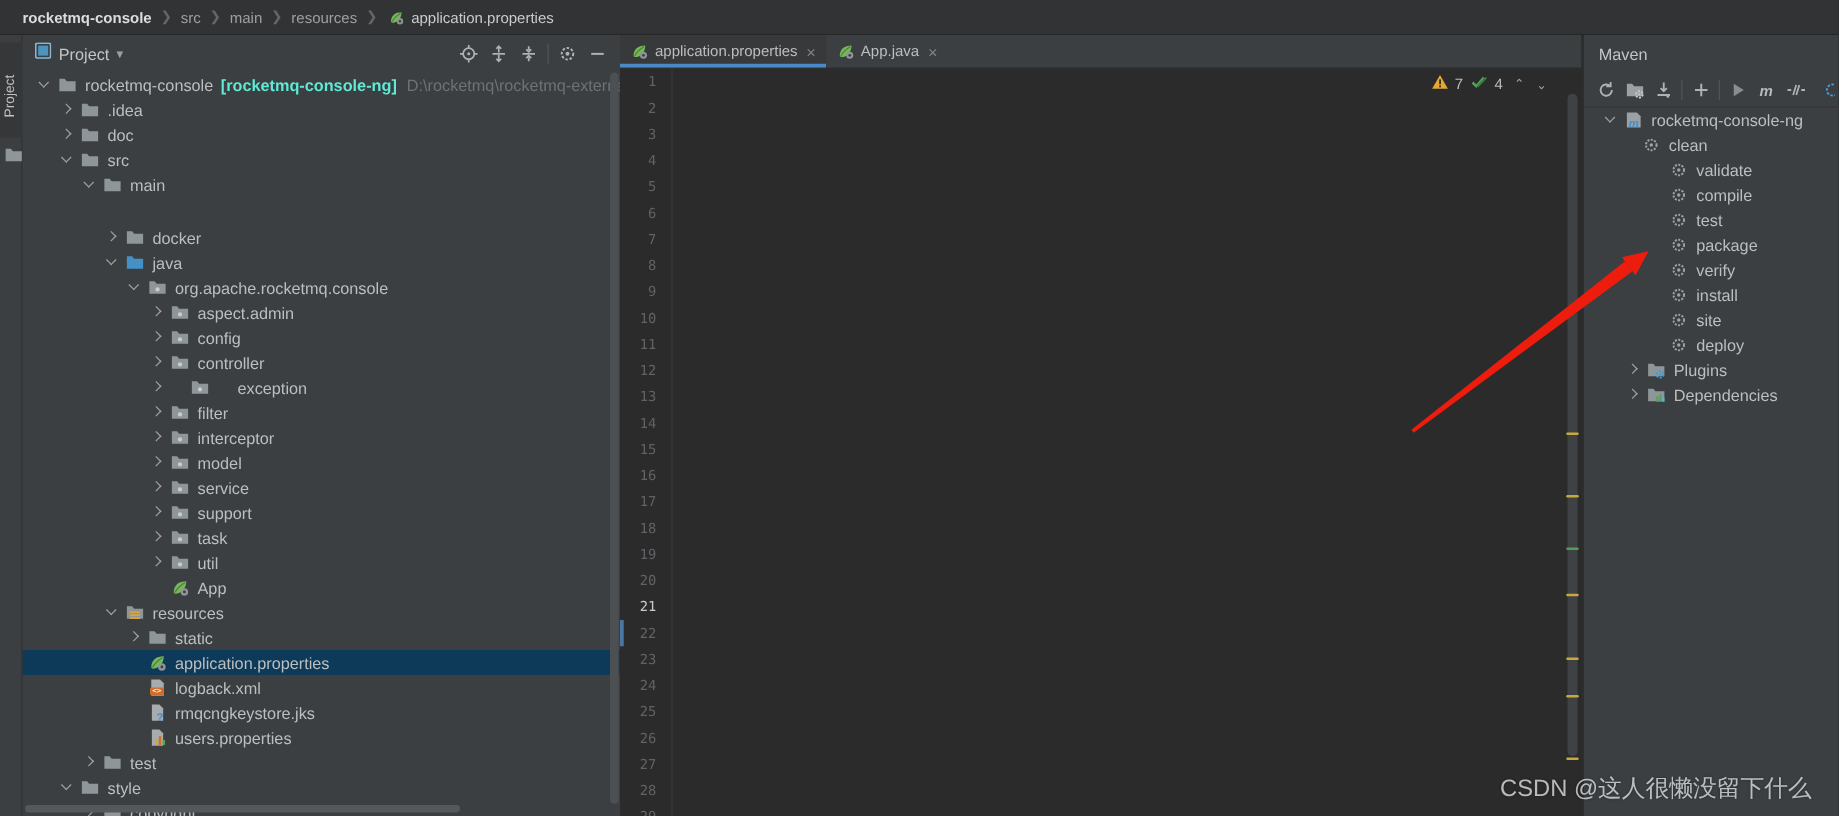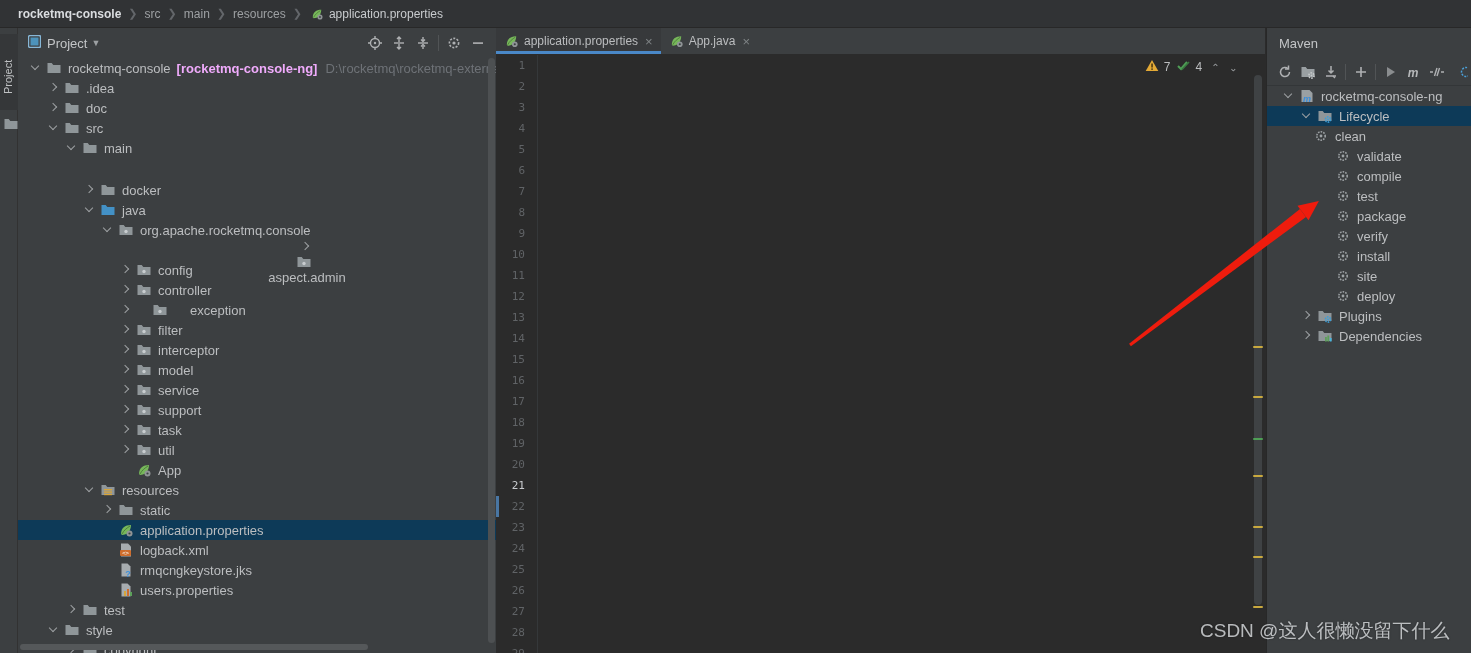--- a/index.html
+++ b/index.html
@@ -37,21 +37,21 @@
   .trow { height:20px; display:flex; align-items:center; white-space:nowrap;
           color:#bcbec0; font-size:13px; }
   .trow.selected { background:#0d3a58; }
   .chev { width:14px; height:14px; position:relative; flex:0 0 14px; margin-right:4px; }
   .chev i { position:absolute; left:4px; top:3px; width:6px; height:6px;
             border-right:1.6px solid #9da0a3; border-bottom:1.6px solid #9da0a3; }
   .chev.closed i { transform:rotate(-45deg); }
   .chev.open i   { transform:rotate(45deg); top:2px; }
   .ticon { width:16px; height:16px; flex:0 0 16px; margin-right:6px; position:relative; }
   .tlabel {}
-  .tsuffix { color:#f0abfc; font-weight:bold; margin-left:6px; }
+  .tsuffix { color:#5eead4; font-weight:bold; margin-left:6px; }
   .tpath { color:#6e7277; margin-left:8px; }
 
   .vscroll { position:absolute; right:1px; top:30px; width:7px; height:585px;
              background:#4d5052; border-radius:4px; }
   .hscroll { position:absolute; left:2px; bottom:3px; width:348px; height:6px;
              background:#55585a; border-radius:3px; }
 
   
   .editor { position:absolute; left:496px; top:28px; width:769px; height:625px; background:#2b2b2b; }
   .tabbar { height:27px; background:#3c3f41; display:flex; border-bottom:1px solid #2b2b2b; }
@@ -249,21 +249,21 @@
         <div class="trow" style="padding-left: 82px;">
           <span class="chev open">
             <i></i>
           </span>
           <span class="ticon"><svg width="16" height="16" viewBox="0 0 16 16">
               <path d="M1.5 3h4.2l1.6 2H14.5v8H1.5z" fill="#8f9699"></path>
               <circle cx="8" cy="9.5" r="1.7" fill="#c8cccf"></circle>
             </svg></span>
           <span class="tlabel">org.apache.rocketmq.console</span>
         </div>
-        <div class="trow" style="padding-left: 100px; flex-direction: column;">
+        <div class="trow" style="padding-left: 100px;">
           <span class="chev closed">
             <i></i>
           </span>
           <span class="ticon"><svg width="16" height="16" viewBox="0 0 16 16">
               <path d="M1.5 3h4.2l1.6 2H14.5v8H1.5z" fill="#8f9699"></path>
               <circle cx="8" cy="9.5" r="1.7" fill="#c8cccf"></circle>
             </svg></span>
           <span class="tlabel">aspect.admin</span>
         </div>
         <div class="trow" style="padding-left: 100px;">
@@ -618,31 +618,20 @@
         <div class="trow" style="padding-left: 14px;">
           <span class="chev open">
             <i></i>
           </span>
           <span class="ticon"><svg width="16" height="16" viewBox="0 0 16 16">
               <path d="M2.5 2h8l3 3v9h-11z" fill="#9aa0a3"></path>
               <text x="8" y="13.5" font-size="9" font-style="italic" font-weight="bold" fill="#3b8eda" text-anchor="middle">m</text>
             </svg></span>
           <span class="tlabel">rocketmq-console-ng</span>
         </div>
-        <div class="trow selected" style="padding-left: 32px;">
-          <span class="chev open">
-            <i></i>
-          </span>
-          <span class="ticon"><svg width="16" height="16" viewBox="0 0 16 16">
-              <path d="M1.5 3h4.2l1.6 2H14.5v8H1.5z" fill="#8f9699"></path>
-              <circle cx="11" cy="11.5" r="2.6" fill="none" stroke="#3b9ed8" stroke-width="1.6" stroke-dasharray="1.6 1.1"></circle>
-              <circle cx="11" cy="11.5" r="0.9" fill="#3b9ed8"></circle>
-            </svg></span>
-          <span class="tlabel">Lifecycle</span>
-        </div>
         <div class="trow" style="padding-left: 28px;">
           <span class="chev "></span>
           <span class="ticon"><svg width="16" height="16" viewBox="0 0 16 16">
               <circle cx="8" cy="8" r="4.2" fill="none" stroke="#9da2a5" stroke-width="1.6" stroke-dasharray="1.6 1.1"></circle>
               <circle cx="8" cy="8" r="1.4" fill="#9da2a5"></circle>
             </svg></span>
           <span class="tlabel">clean</span>
         </div>
         <div class="trow" style="padding-left: 50px;">
           <span class="chev "></span>

